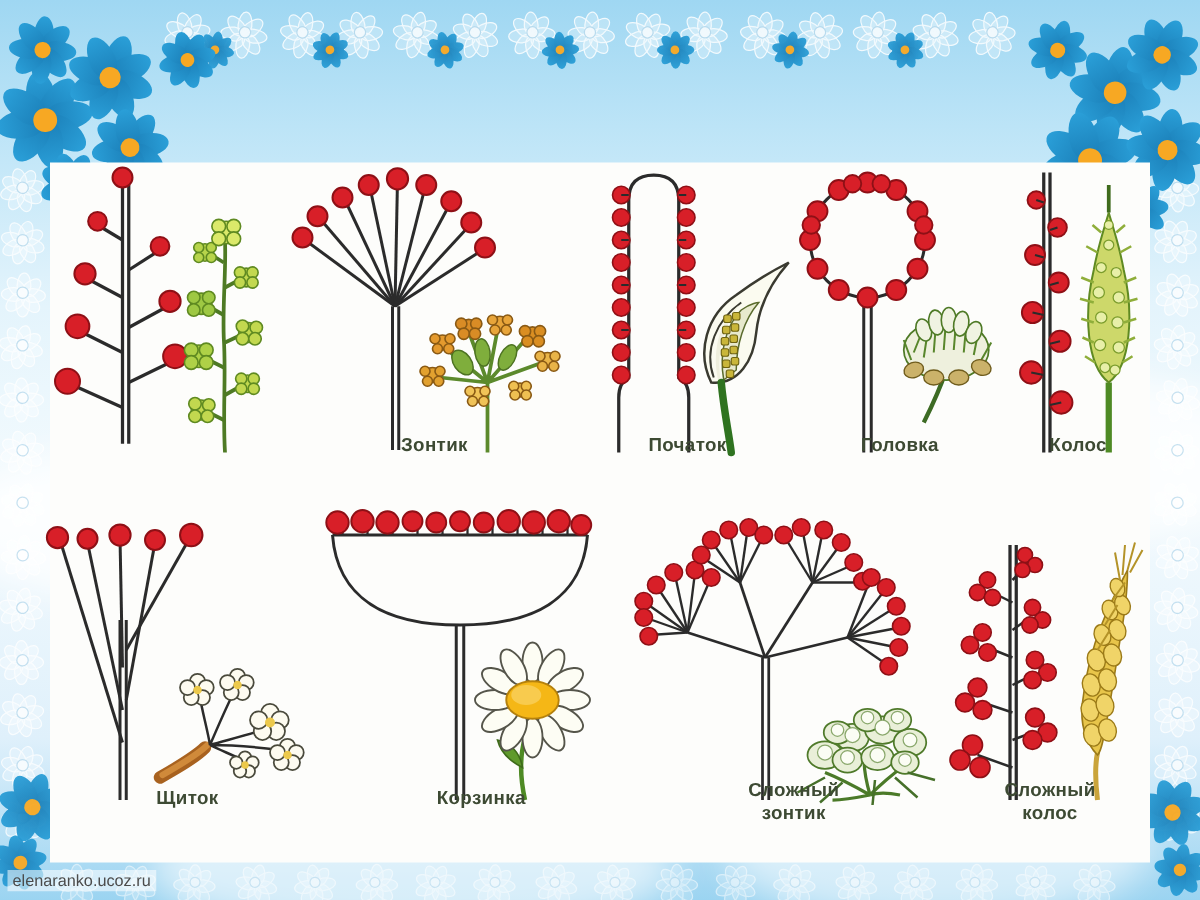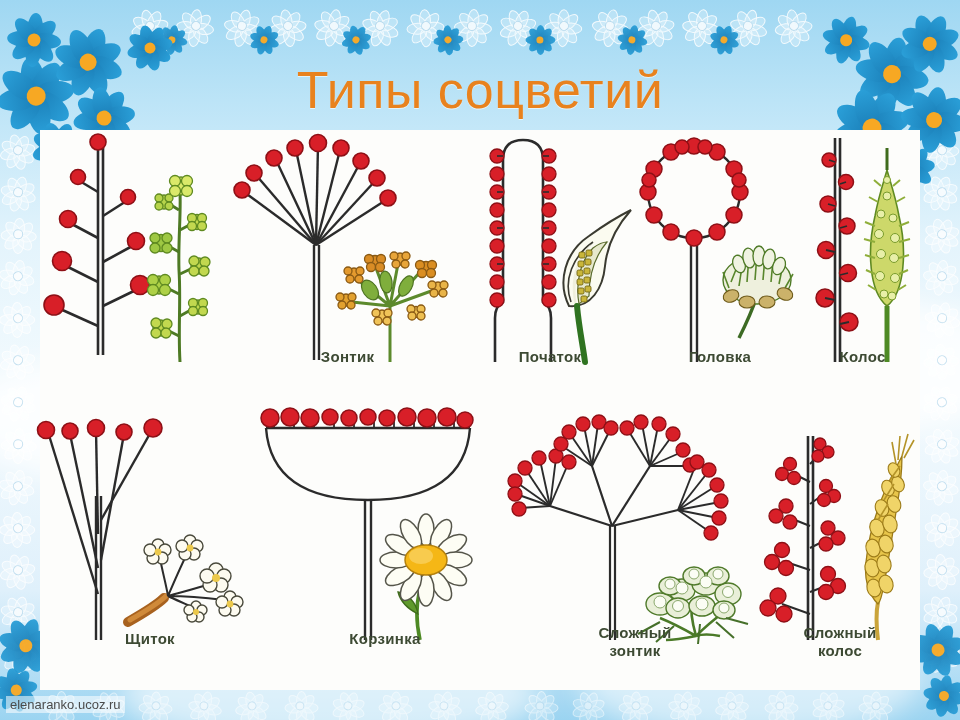--- a/index.html
+++ b/index.html
@@ -962,21 +962,20 @@
         <div class="petal" style="width: 12.6px; height: 21px; margin-left: -6.3px; margin-top: -21px; background: linear-gradient(rgb(42, 159, 216) 0%, rgb(27, 127, 184) 100%); transform: rotate(90deg);"></div>
         <div class="petal" style="width: 12.6px; height: 21px; margin-left: -6.3px; margin-top: -21px; background: linear-gradient(rgb(42, 159, 216) 0%, rgb(27, 127, 184) 100%); transform: rotate(135deg);"></div>
         <div class="petal" style="width: 12.6px; height: 21px; margin-left: -6.3px; margin-top: -21px; background: linear-gradient(rgb(42, 159, 216) 0%, rgb(27, 127, 184) 100%); transform: rotate(180deg);"></div>
         <div class="petal" style="width: 12.6px; height: 21px; margin-left: -6.3px; margin-top: -21px; background: linear-gradient(rgb(42, 159, 216) 0%, rgb(27, 127, 184) 100%); transform: rotate(225deg);"></div>
         <div class="petal" style="width: 12.6px; height: 21px; margin-left: -6.3px; margin-top: -21px; background: linear-gradient(rgb(42, 159, 216) 0%, rgb(27, 127, 184) 100%); transform: rotate(270deg);"></div>
         <div class="petal" style="width: 12.6px; height: 21px; margin-left: -6.3px; margin-top: -21px; background: linear-gradient(rgb(42, 159, 216) 0%, rgb(27, 127, 184) 100%); transform: rotate(315deg);"></div>
         <div class="fcenter" style="width: 10.08px; height: 10.08px; background: rgb(247, 168, 35);"></div>
       </div>
     </div>
 
-  <div id="title">Типы соцветий</div>
 
   <div id="panel">
 
     <div class="row" style="top:0;height:280px;">
 
       <div class="cell" style="left:0;width:190px;height:280px;">
         <svg class="diagram" width="190" height="245" viewBox="0 0 190 245">
           <g stroke="#2b2b2b" stroke-width="2.6" fill="none">
             <line x1="58" y1="12" x2="58" y2="225"></line>
             <line x1="63" y1="18" x2="63" y2="225"></line>

